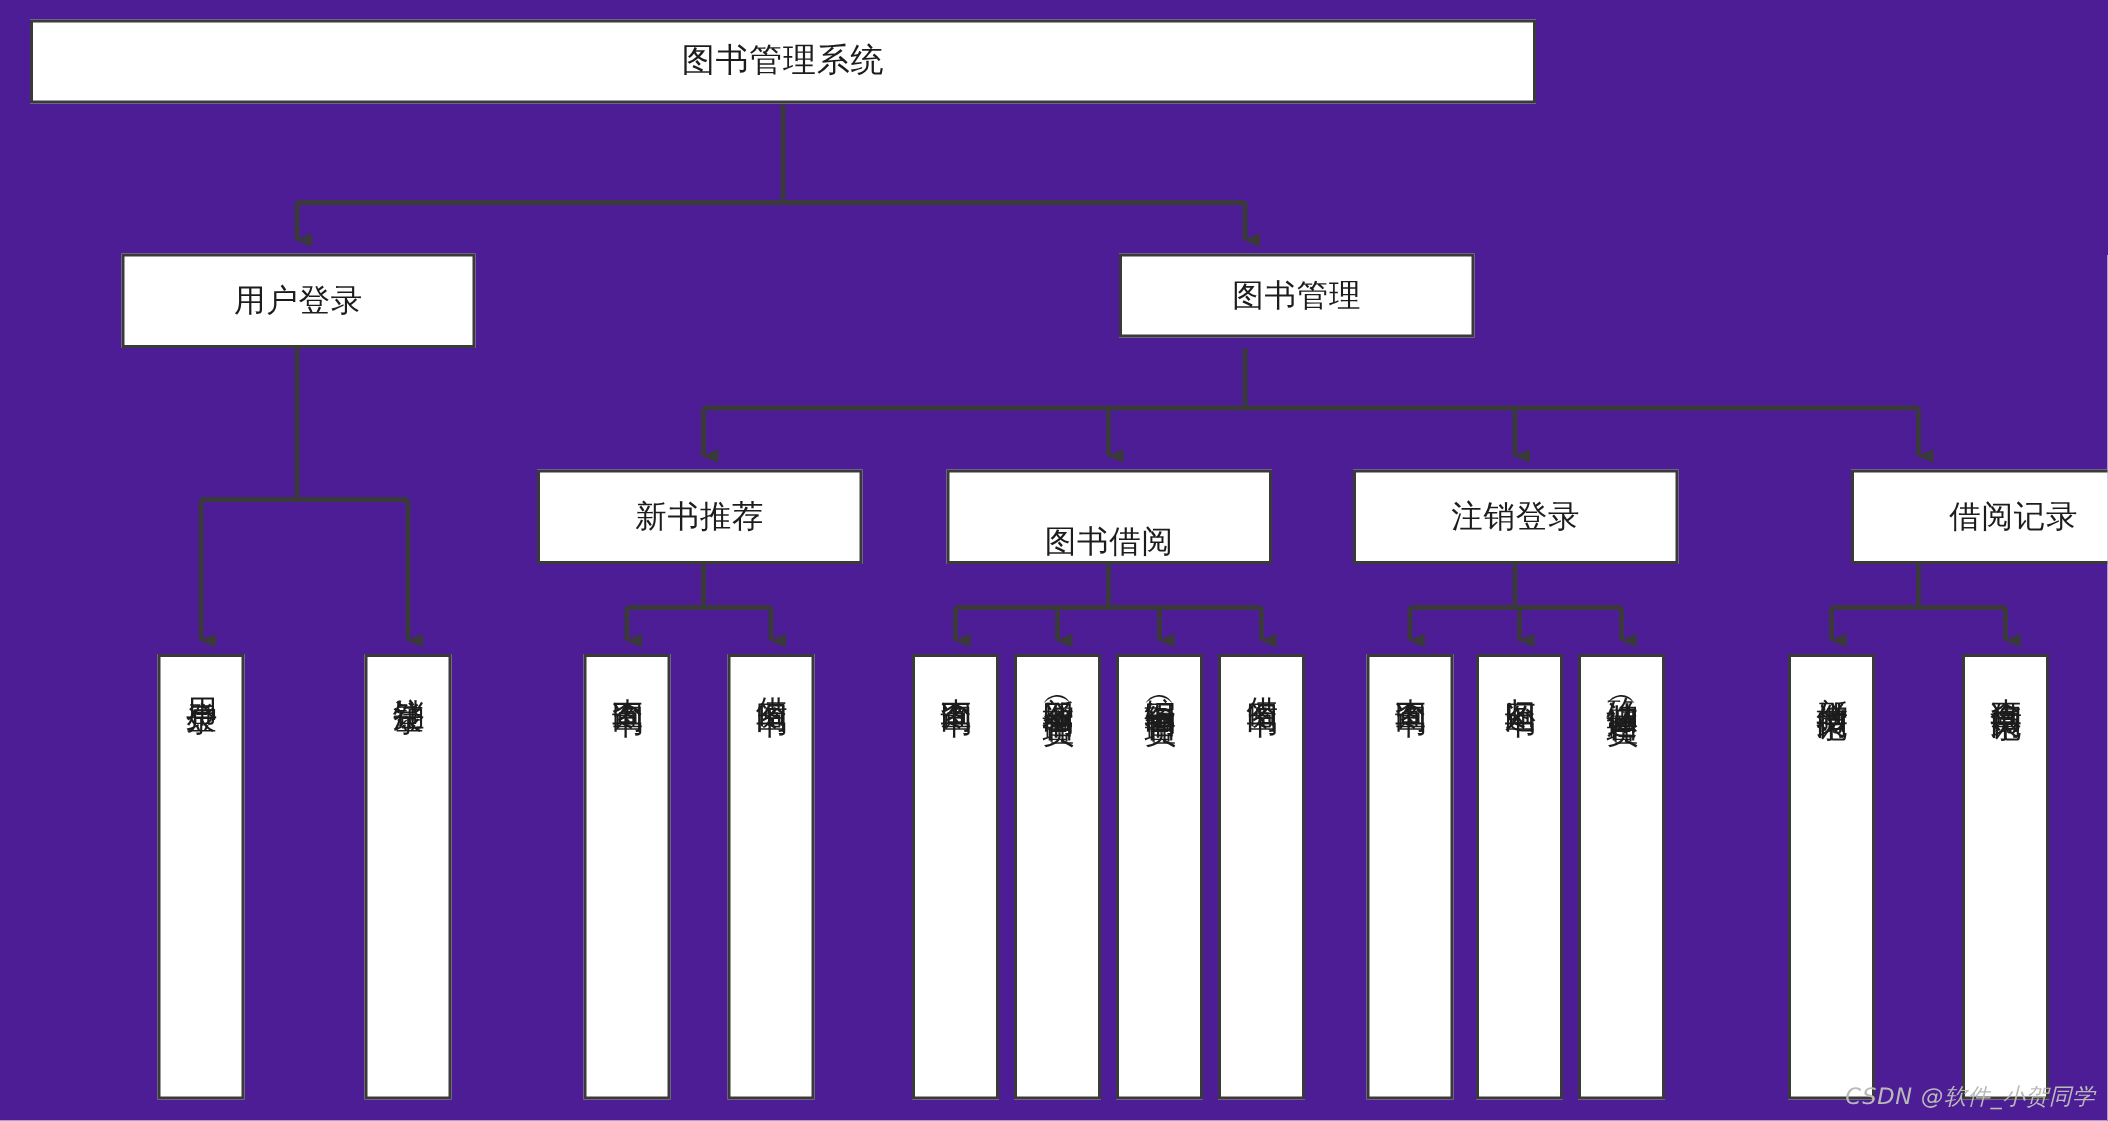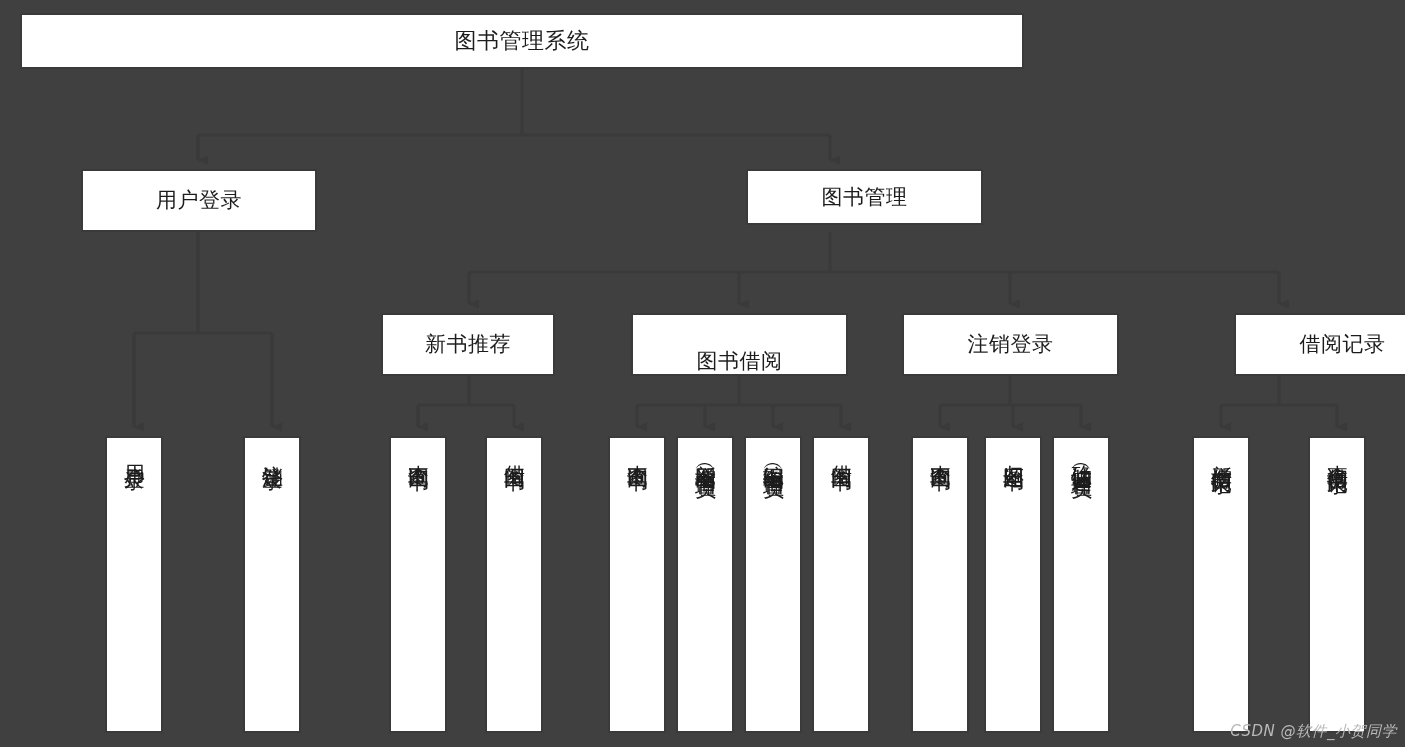--- a/index.html
+++ b/index.html
@@ -10,21 +10,21 @@
   body {
     width: 1405px;
     height: 747px;
     font-family: "DejaVu Sans", "Liberation Sans", sans-serif;
     overflow: hidden;
   }
   #diagram-root {
     position: relative;
     width: 1405px;
     height: 747px;
-    background: #404040;
+    background: #4c1d95;
   }
   #wires {
     position: absolute;
     left: 0;
     top: 0;
     width: 1405px;
     height: 747px;
     pointer-events: none;
   }
   .node {
@@ -135,21 +135,21 @@
     <span class="label">图书管理系统</span>
   </div>
 
   <div class="node horiz" style="left:81px; top:169px; width:236px; height:63px;">
     <span class="label">用户登录</span>
   </div>
   <div class="node horiz" style="left:746px; top:169px; width:237px; height:56px;">
     <span class="label">图书管理</span>
   </div>
 
-  <div class="node horiz" style="left:381px; top:313px; width:174px; height:63px;">
+  <div class="node horiz" style="left:358px; top:313px; width:217px; height:63px;">
     <span class="label">新书推荐</span>
   </div>
   <div class="node horiz" style="left:631px; top:313px; width:217px; height:63px;align-items:flex-end;">
     <span class="label">图书借阅</span>
   </div>
   <div class="node horiz" style="left:902px; top:313px; width:217px; height:63px;">
     <span class="label">注销登录</span>
   </div>
   <div class="node horiz" style="left:1234px; top:313px; width:217px; height:63px;">
     <span class="label">借阅记录</span>

